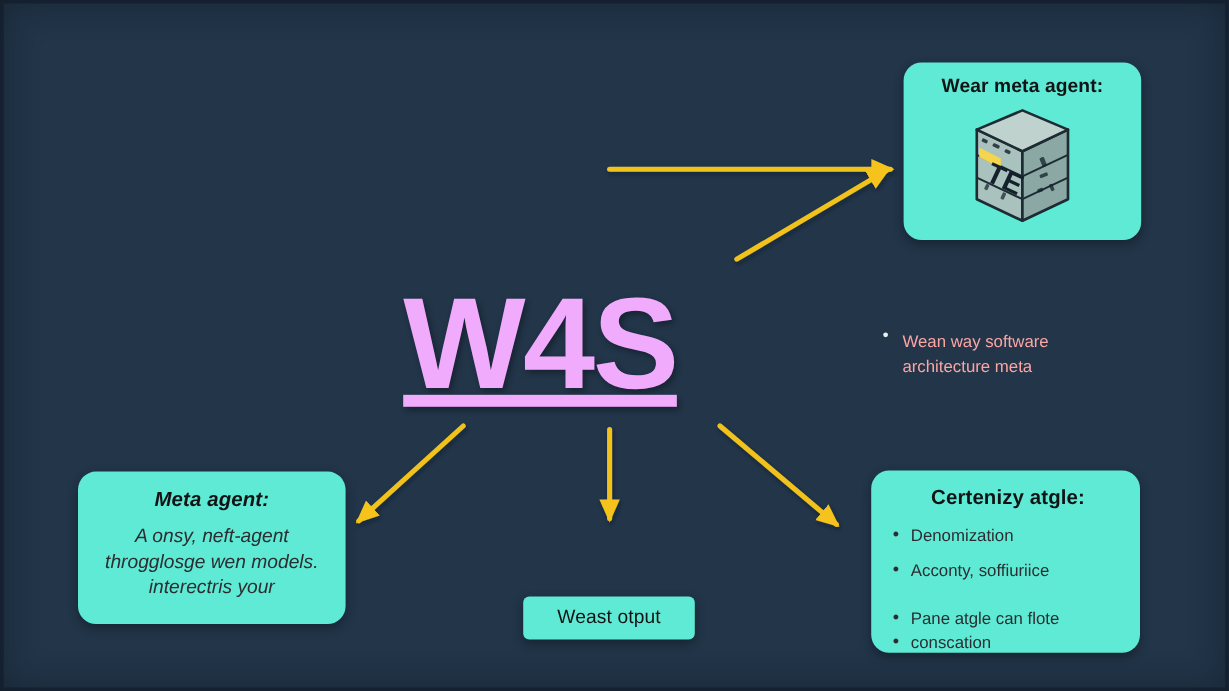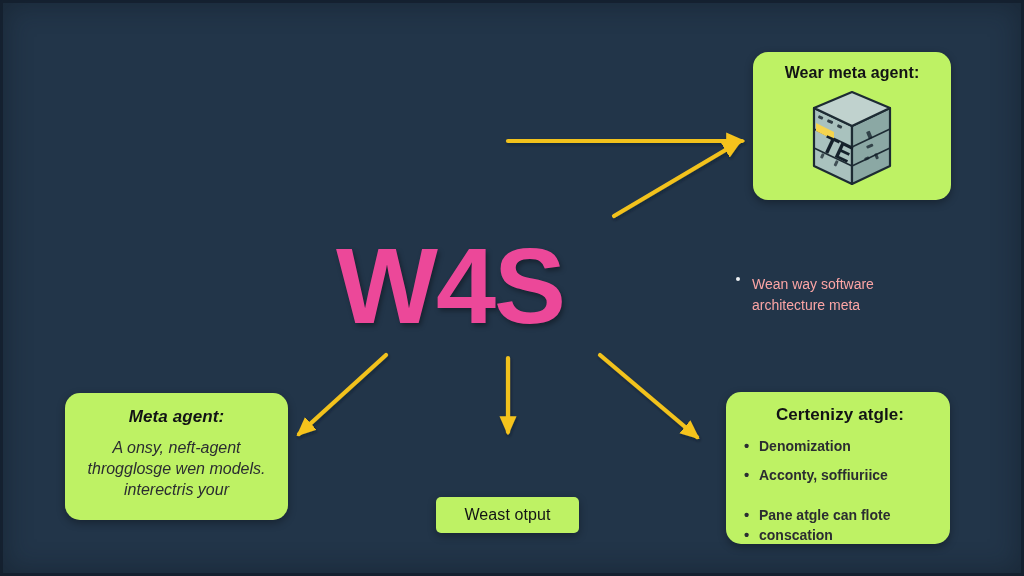--- a/index.html
+++ b/index.html
@@ -36,29 +36,30 @@
   
   #wordmark {
     position: absolute;
     left: 336px;
     top: 232px;
     z-index: 10;
     font-size: 108px;
     font-weight: bold;
     letter-spacing: -2px;
     line-height: 1;
-    color: #ec4899;
+    color: #f0abfc;
     text-shadow: 2px 3px 5px rgba(0,0,0,0.35);
     font-family: "Liberation Sans", sans-serif;
+    text-decoration: underline;
   }
 
   
   .card {
     position: absolute;
-    background: #bef264;
+    background: #5eead4;
     border-radius: 15px;
     box-shadow: 0 3px 9px rgba(0,0,0,0.33);
     z-index: 20;
     box-sizing: border-box;
     color: #17181a;
   }
   .card-title {
     font-size: 17px;
     font-weight: bold;
     text-align: center;
@@ -118,21 +119,20 @@
     top: 392px;
     width: 224px;
     height: 152px;
     padding: 13px 12px 10px 16px;
   }
   #card-certenizy-output .card-title { text-align: center; }
   ul.bullets {
     list-style: none;
     margin: 13px 0 0 0;
     padding: 0;
-    font-weight: bold;
   }
   ul.bullets li {
     position: relative;
     padding-left: 17px;
     font-size: 14px;
     color: #2b2d31;
     line-height: 1.25;
   }
   ul.bullets li::before {
     content: "\2022";

